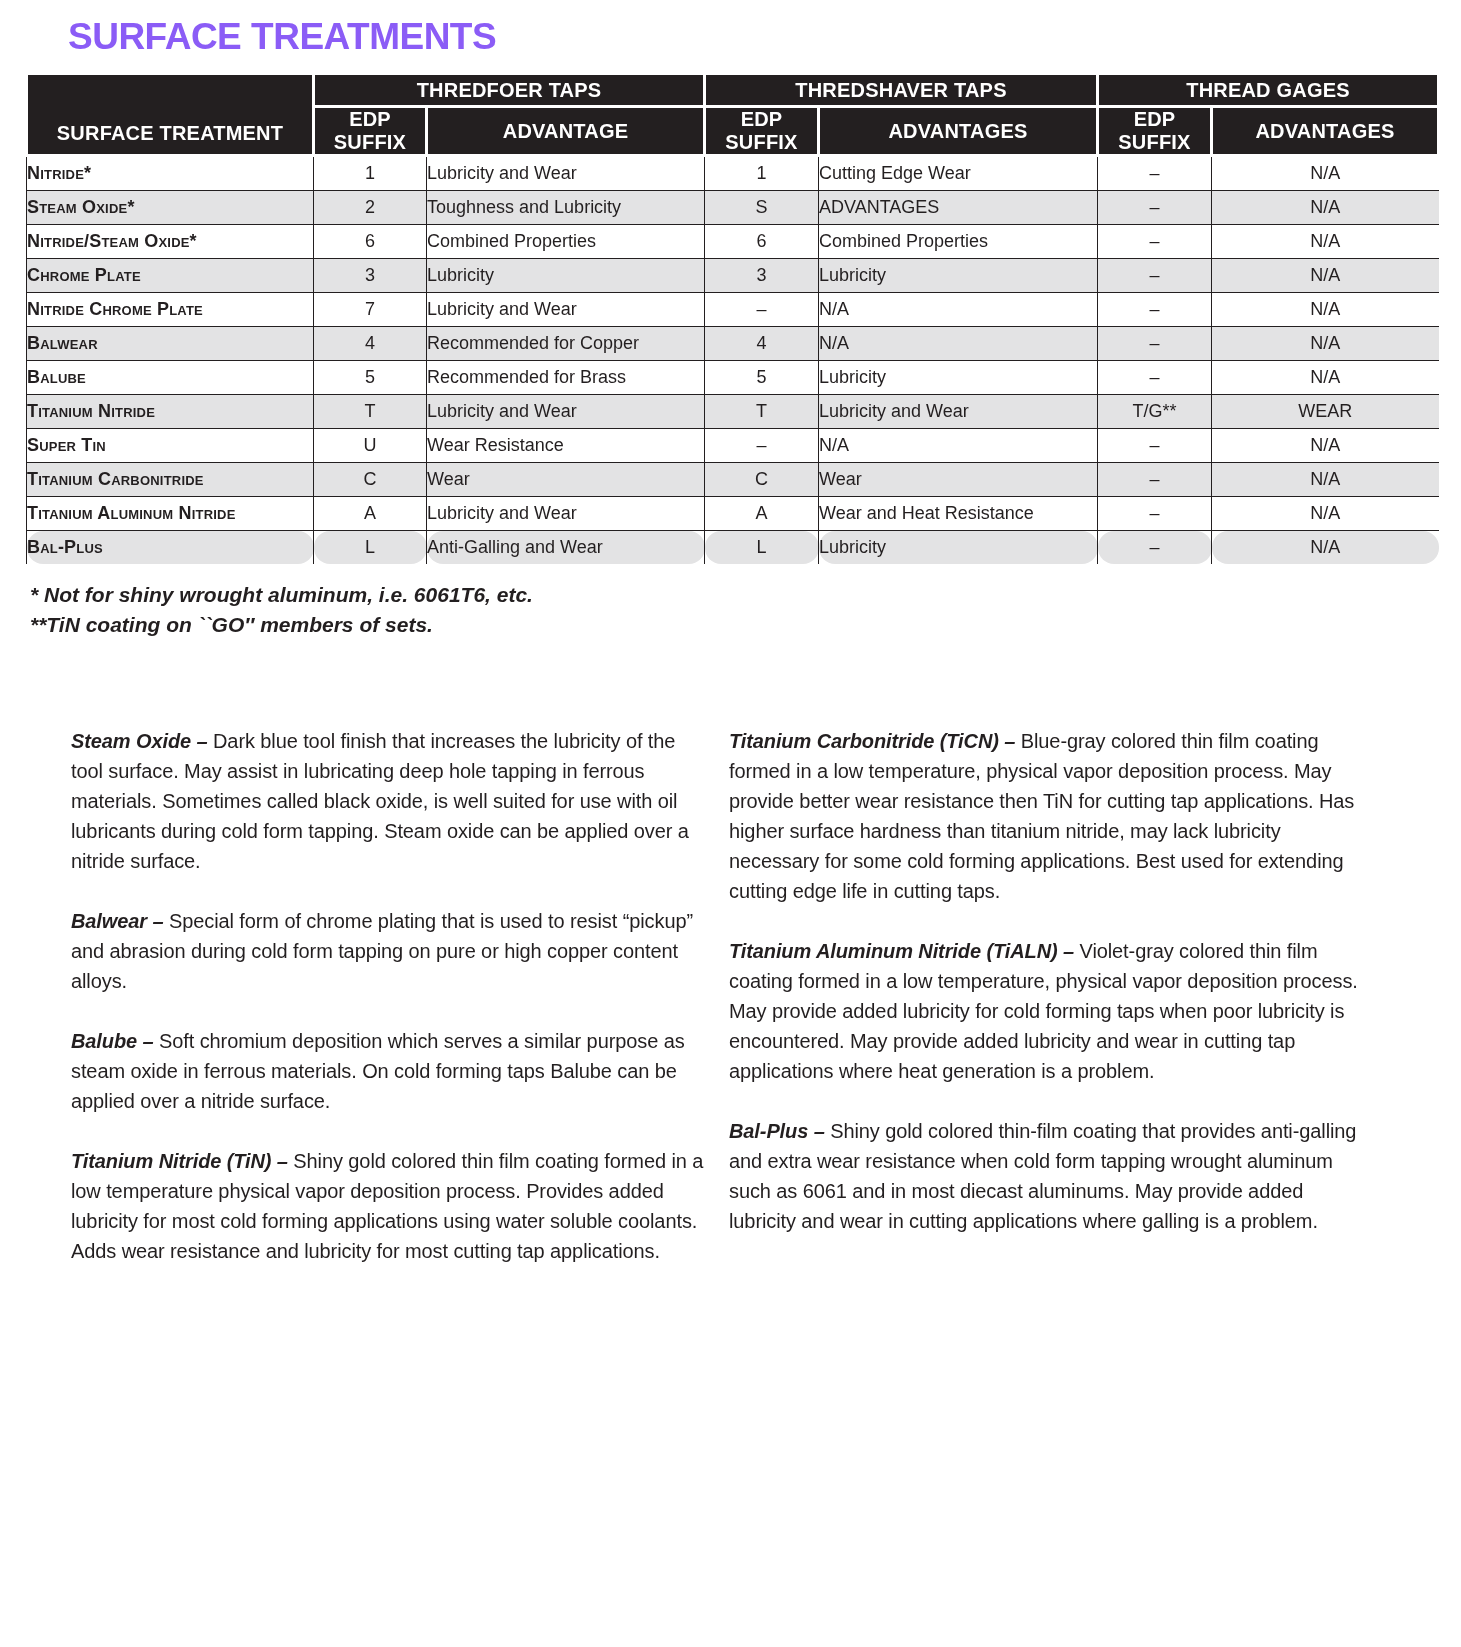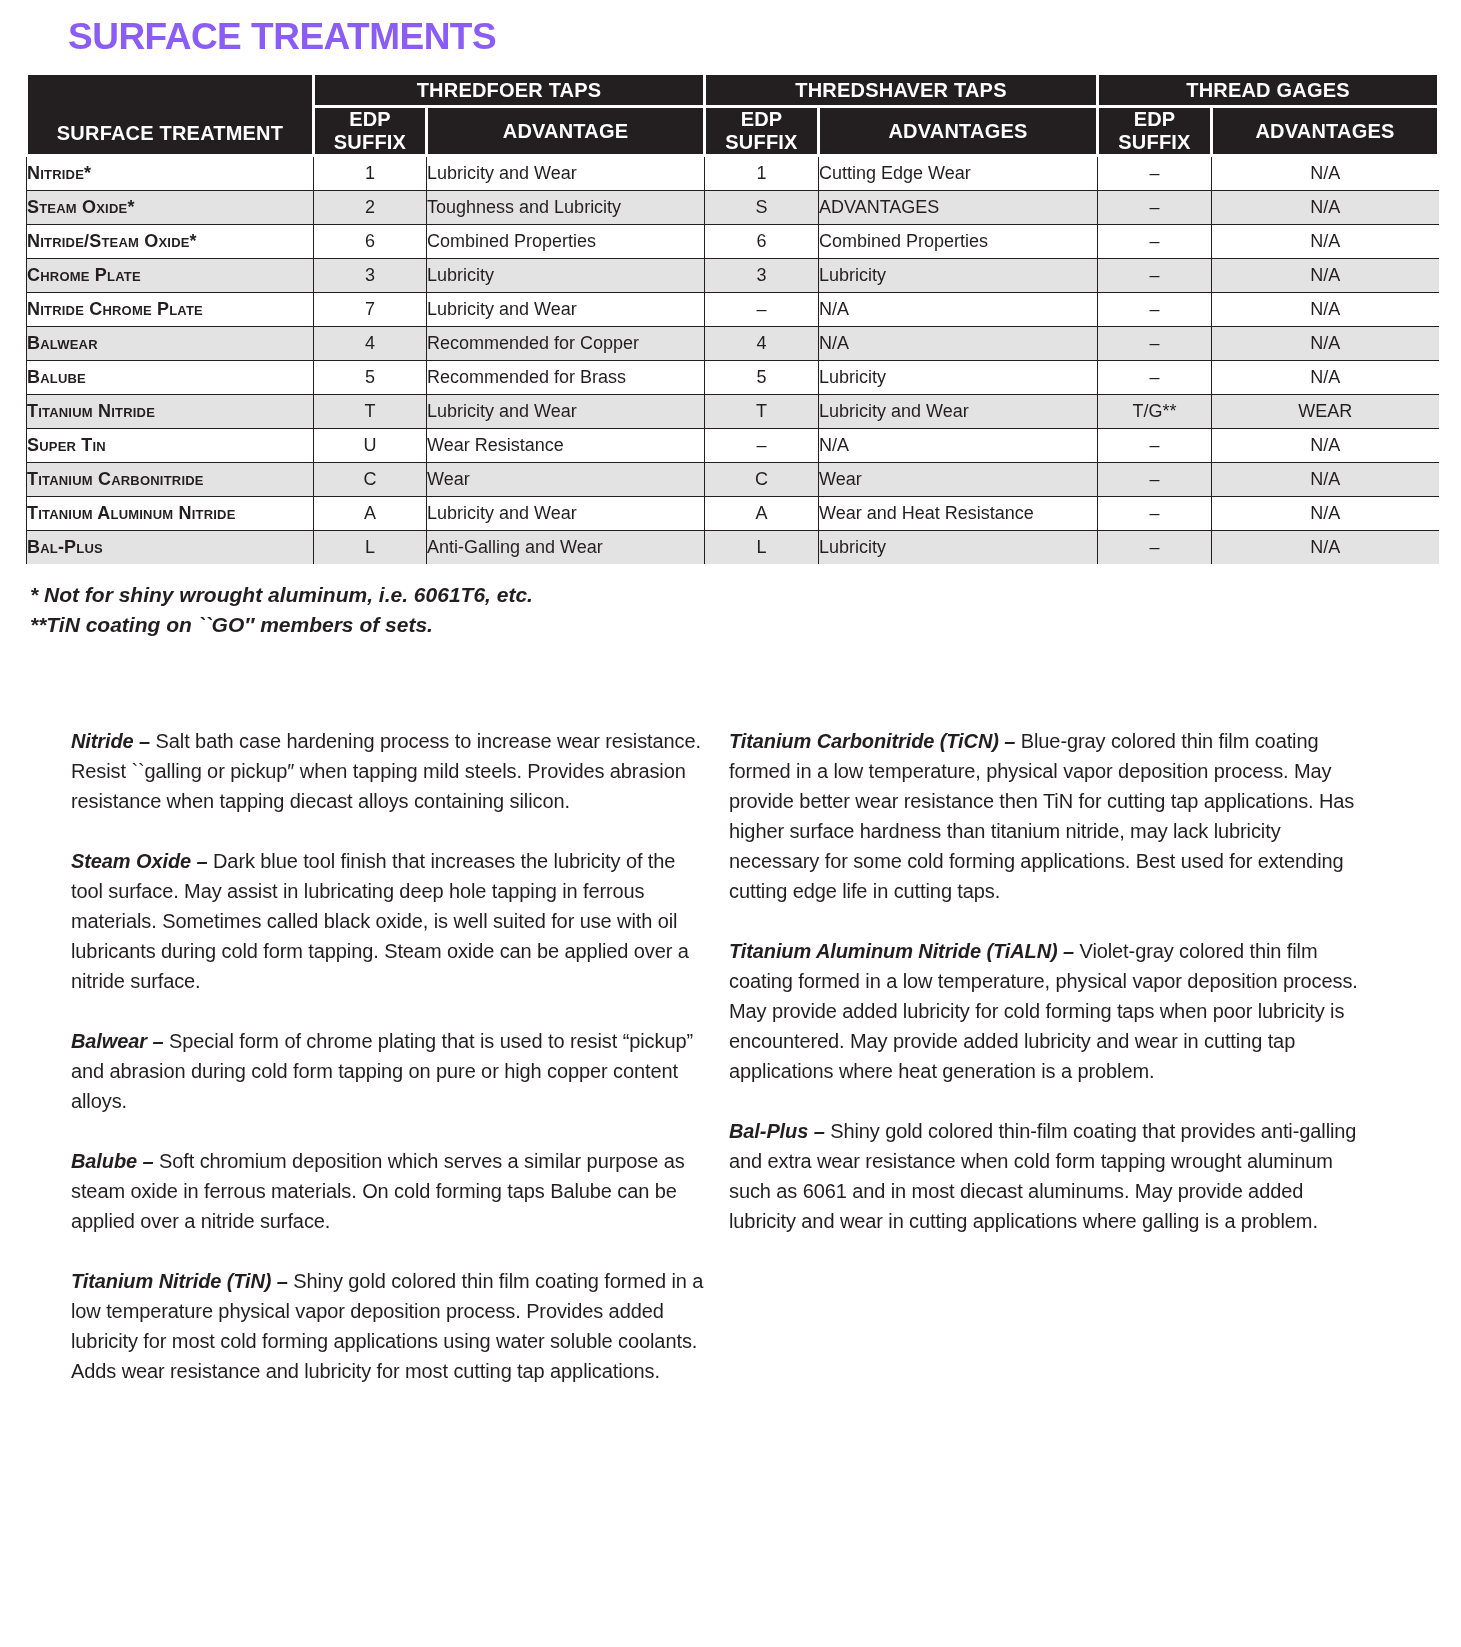--- a/index.html
+++ b/index.html
@@ -45,21 +45,21 @@
     vertical-align: bottom;
     padding-bottom: 9px;
   }
   table.st-table tbody td {
     border: 1.5px solid #231f20;
     height: 33px;
     padding: 0;
     font-size: 18px;
     vertical-align: middle;
   }
-  table.st-table tbody tr:last-child td { border-bottom: 0; }
+  table.st-table tbody tr:last-child td { border-bottom: 0; border-radius: 16px; }
   table.st-table tbody td:last-child { border-right: 0; }
   table.st-table tbody tr:nth-child(even) td { background: #e3e3e4; }
   td.cell-treatment {
     font-weight: bold;
     font-variant: small-caps;
     font-size: 20px;
     padding-left: 11px;
     letter-spacing: 0.2px;
   }
   td.cell-suffix { text-align: center; }
@@ -234,21 +234,20 @@
     </tbody>
   </table>
 
   <div class="footnotes">
     <p>* Not for shiny wrought aluminum, i.e. 6061T6, etc.</p>
     <p>**TiN coating on ``GO″ members of sets.</p>
   </div>
 
   <div class="defs">
     <div class="def-col left">
-      <p><span class="term">Nitride –</span> <span>Salt bath case hardening process to increase wear resistance. Resist ``galling or pickup″ when tapping mild steels. Provides abrasion resistance when tapping diecast alloys containing silicon.</span></p>
       <p><span class="term">Steam Oxide –</span> <span>Dark blue tool finish that increases the lubricity of the tool surface. May assist in lubricating deep hole tapping in ferrous materials. Sometimes called black oxide, is well suited for use with oil lubricants during cold form tapping. Steam oxide can be applied over a nitride surface.</span></p>
       <p><span class="term">Balwear –</span> <span>Special form of chrome plating that is used to resist “pickup” and abrasion during cold form tapping on pure or high copper content alloys.</span></p>
       <p><span class="term">Balube –</span> <span>Soft chromium deposition which serves a similar purpose as steam oxide in ferrous materials. On cold forming taps Balube can be applied over a nitride surface.</span></p>
       <p><span class="term">Titanium Nitride (TiN) –</span> <span>Shiny gold colored thin film coating formed in a low temperature physical vapor deposition process. Provides added lubricity for most cold forming applications using water soluble coolants. Adds wear resistance and lubricity for most cutting tap applications.</span></p>
     </div>
     <div class="def-col right">
       <p><span class="term">Titanium Carbonitride (TiCN) –</span> <span>Blue-gray colored thin film coating formed in a low temperature, physical vapor deposition process. May provide better wear resistance then TiN for cutting tap applications. Has higher surface hardness than titanium nitride, may lack lubricity necessary for some cold forming applications. Best used for extending cutting edge life in cutting taps.</span></p>
       <p><span class="term">Titanium Aluminum Nitride (TiALN) –</span> <span>Violet-gray colored thin film coating formed in a low temperature, physical vapor deposition process. May provide added lubricity for cold forming taps when poor lubricity is encountered. May provide added lubricity and wear in cutting tap applications where heat generation is a problem.</span></p>
       <p><span class="term">Bal-Plus –</span> <span>Shiny gold colored thin-film coating that provides anti-galling and extra wear resistance when cold form tapping wrought aluminum such as 6061 and in most diecast aluminums. May provide added lubricity and wear in cutting applications where galling is a problem.</span></p>
     </div>

